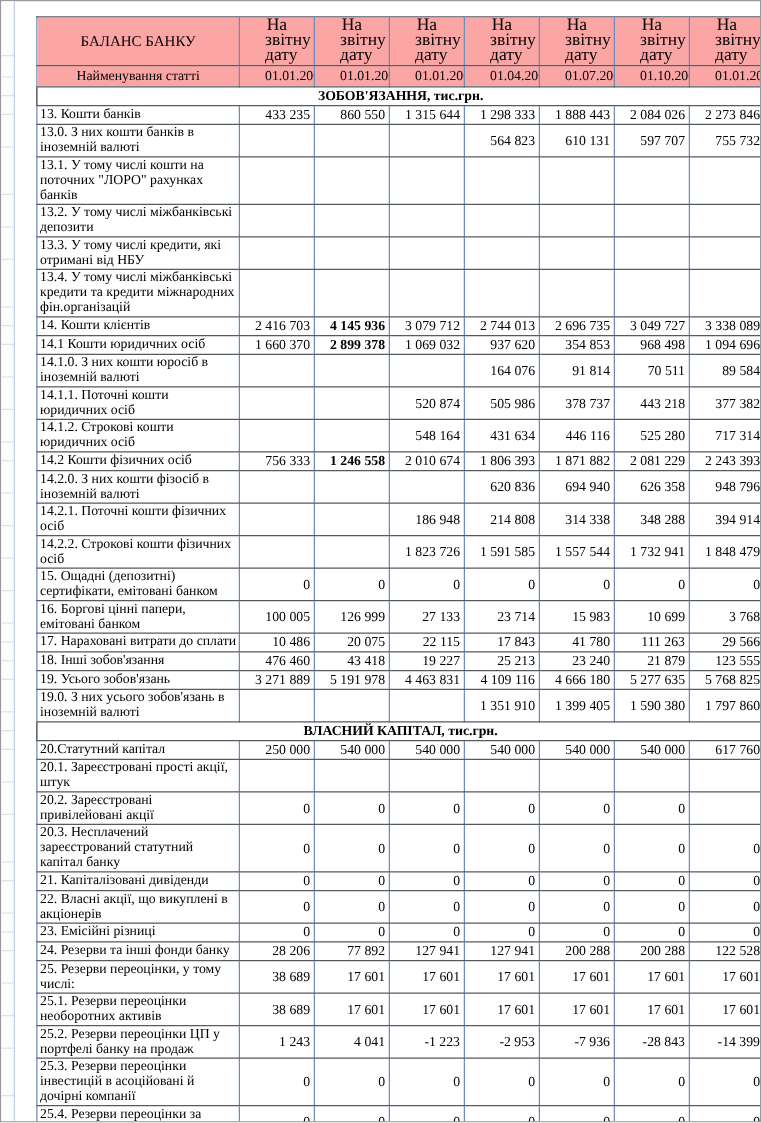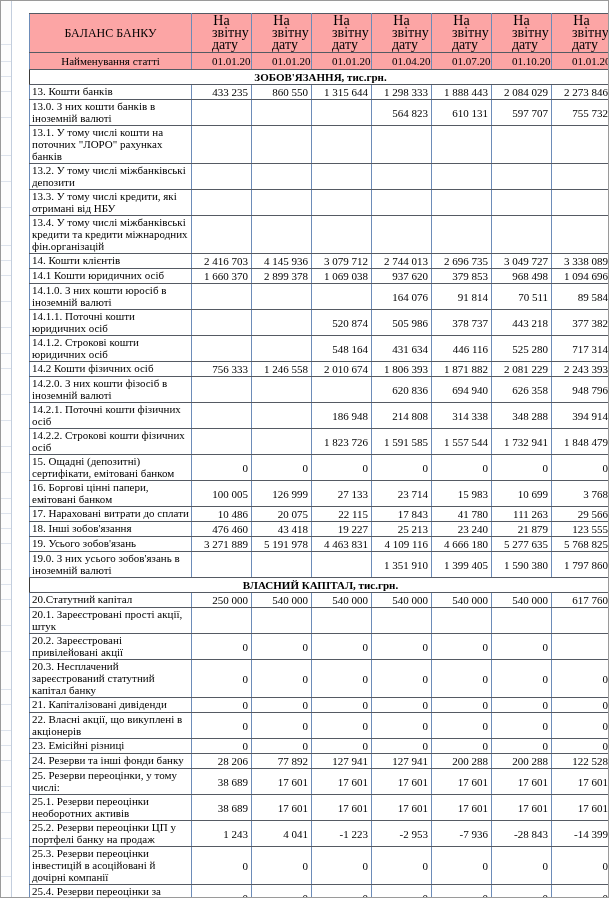--- a/index.html
+++ b/index.html
@@ -28,21 +28,21 @@
   }
   .bal thead th {
     background:#fca5a5; font-weight:normal; text-align:center;
     vertical-align:middle; padding:1px 20px;
   }
   th.title-cell { font-size:12px; height:26px; }
   th.datehead { font-size:14px; }
   th.datecell { font-size:11px; height:14px; }
   td.label { text-align:left; vertical-align:top; padding:0 2px 1px 2px; }
   td.val   { text-align:right; vertical-align:middle; padding:1px 3px; }
-  td.val.bold { font-weight:normal; }
+  td.val.bold { font-weight:bold; }
   tr.section td {
     font-weight:bold; text-align:center; padding:0; height:14px;
     border-left:1px solid #3a3a3a; border-right:1px solid #3a3a3a;
   }
 </style>
 </head>
 <body>
 
 <div class="page">
   <div class="gutter">
@@ -121,21 +121,21 @@
         <tr class="section">
           <td colspan="8">ЗОБОВ'ЯЗАННЯ, тис.грн.</td>
         </tr>
         <tr>
           <td class="label">13. Кошти банків</td>
           <td class="val">433 235</td>
           <td class="val">860 550</td>
           <td class="val">1 315 644</td>
           <td class="val">1 298 333</td>
           <td class="val">1 888 443</td>
-          <td class="val">2 084 029</td>
+          <td class="val">2 084 026</td>
           <td class="val">2 273 846</td>
         </tr>
         <tr>
           <td class="label">13.0. З них кошти банків в іноземній валюті</td>
           <td class="val"></td>
           <td class="val"></td>
           <td class="val"></td>
           <td class="val">564 823</td>
           <td class="val">610 131</td>
           <td class="val">597 707</td>
@@ -188,23 +188,23 @@
           <td class="val">3 079 712</td>
           <td class="val">2 744 013</td>
           <td class="val">2 696 735</td>
           <td class="val">3 049 727</td>
           <td class="val">3 338 089</td>
         </tr>
         <tr>
           <td class="label">14.1 Кошти юридичних осіб</td>
           <td class="val">1 660 370</td>
           <td class="val bold">2 899 378</td>
-          <td class="val">1 069 038</td>
+          <td class="val">1 069 032</td>
           <td class="val">937 620</td>
-          <td class="val">379 853</td>
+          <td class="val">354 853</td>
           <td class="val">968 498</td>
           <td class="val">1 094 696</td>
         </tr>
         <tr>
           <td class="label">14.1.0. З них кошти юросіб в іноземній валюті</td>
           <td class="val"></td>
           <td class="val"></td>
           <td class="val"></td>
           <td class="val">164 076</td>
           <td class="val">91 814</td>

